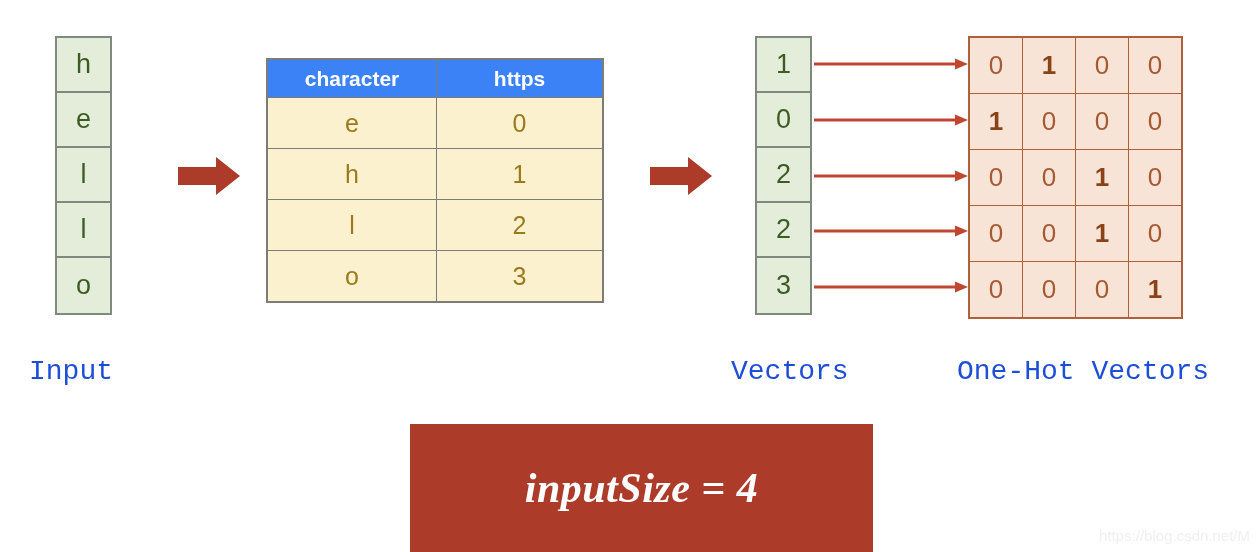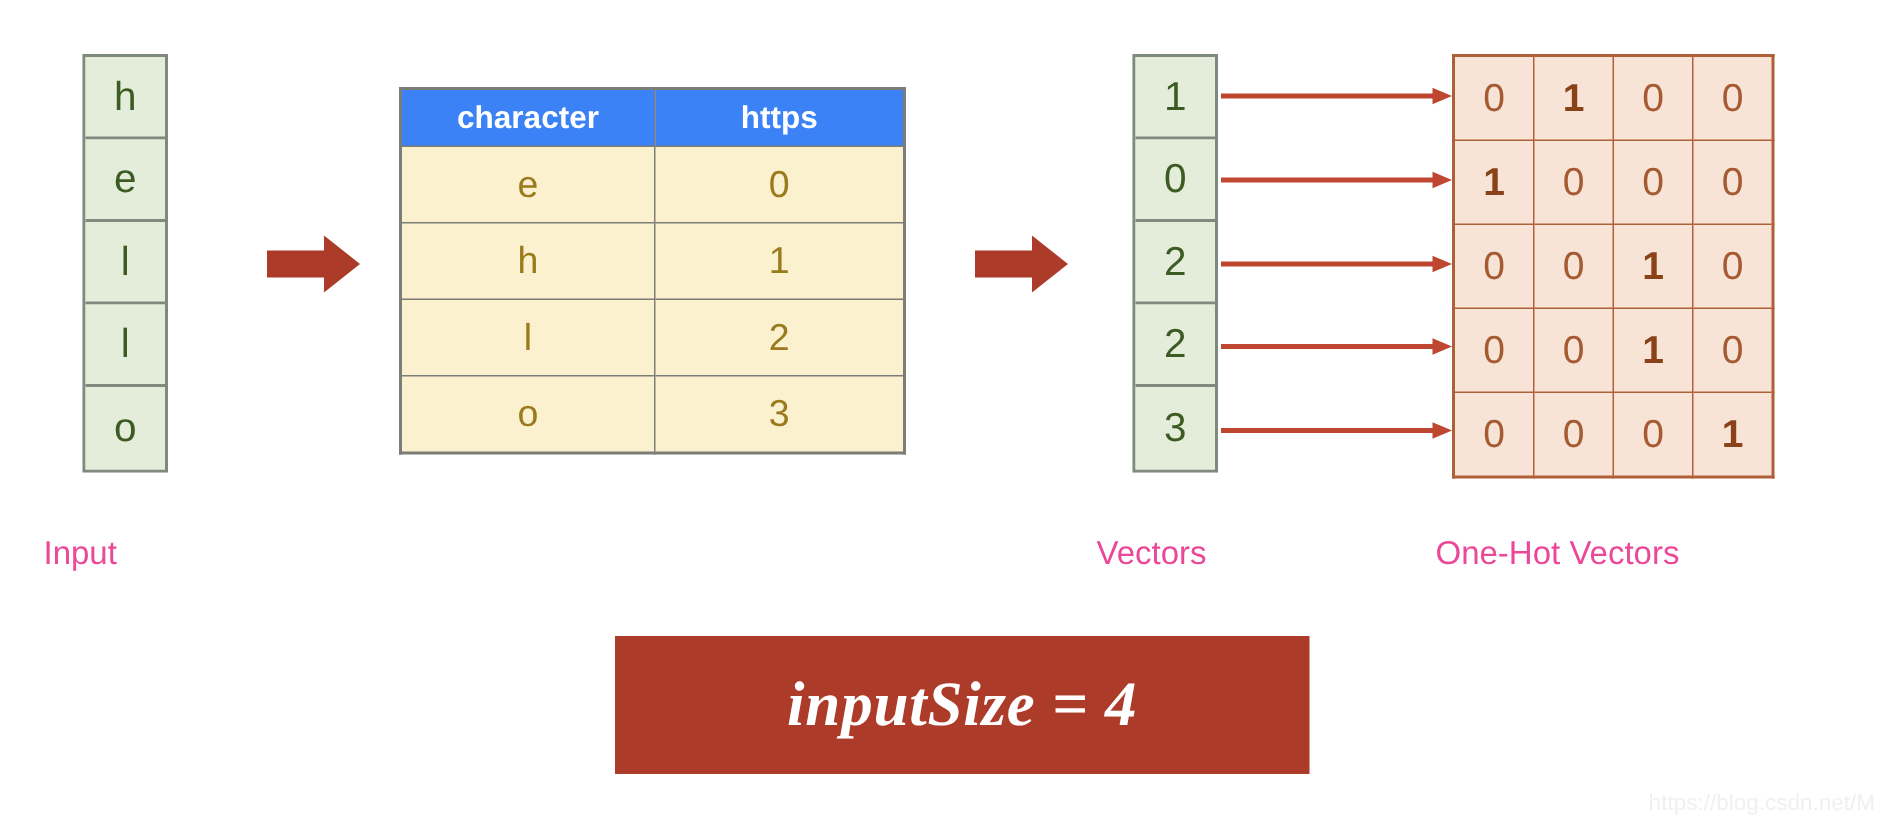--- a/index.html
+++ b/index.html
@@ -107,33 +107,33 @@
 
   
   .map-arrow {
     position: absolute;
     height: 14px;
   }
 
   
   .section-label {
     position: absolute;
-    color: #ec4899;
-    font-size: 22px;
-    font-family: Liberation Sans, sans-serif;
+    color: #1d4ed8;
+    font-size: 28px;
+    font-family: Liberation Mono, monospace;
     white-space: nowrap;
   }
 
   
   .banner {
     position: absolute;
     left: 410px;
     top: 424px;
     width: 463px;
-    height: 92px;
+    height: 128px;
     background: #ad3b29;
     display: flex;
     align-items: center;
     justify-content: center;
   }
   .banner-text {
     color: #ffffff;
     font-family: "Liberation Serif", serif;
     font-style: italic;
     font-weight: bold;

